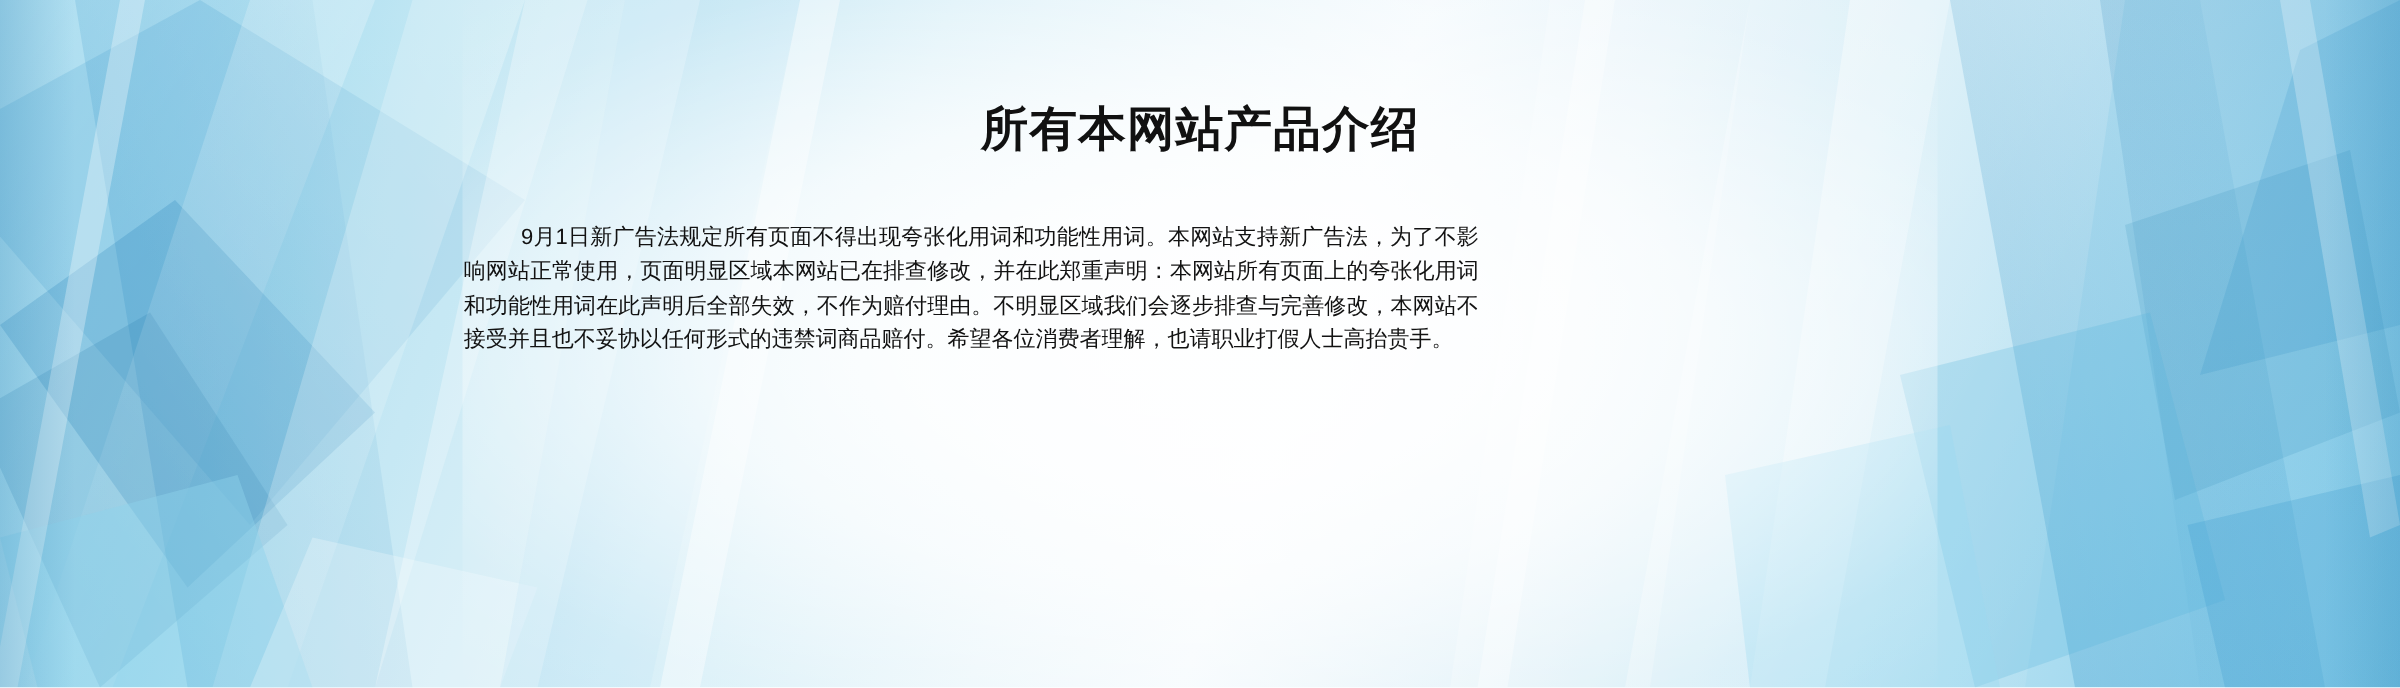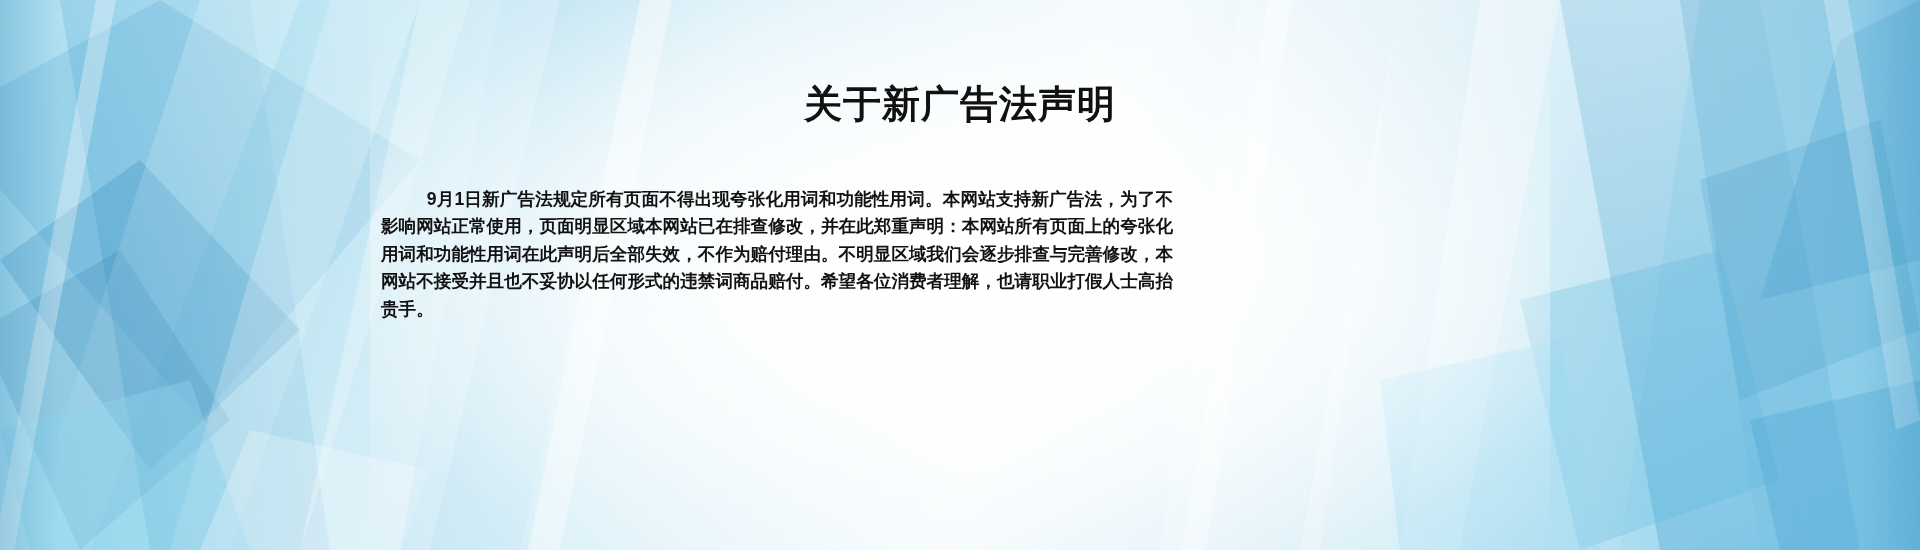--- a/index.html
+++ b/index.html
@@ -83,22 +83,21 @@
     left: 371px;
     width: 812px;
     font-size: 17.6px;
     line-height: 27.4px;
     color: #121212;
     text-align: justify;
     text-justify: inter-ideograph;
   }
 
   .para {
-    margin: 10px;
-    font-weight: bold;
+    margin: 0;
   }
   .para.indent {
     text-indent: 2.6em;
   }
 
   
   .edge-l, .edge-r {
     position: absolute;
     top: 0;
     bottom: 0;
@@ -162,19 +161,19 @@
     <polygon points="96,0 116,0 14,550 -6,550" fill="#ffffff" opacity="0.30"></polygon>
     <polygon points="1824,0 1848,0 1920,420 1896,430" fill="#ffffff" opacity="0.25"></polygon>
   </svg>
 
   <div class="edge-l"></div>
   <div class="edge-r"></div>
 
   <div class="glow"></div>
 
   <div class="content">
-    <div class="title">关于新广告法声明</div>
+    <div class="title">所有本网站产品介绍</div>
 
     <div class="body-text">
       <p class="para indent">9月1日新广告法规定所有页面不得出现夸张化用词和功能性用词。本网站支持新广告法，为了不影响网站正常使用，页面明显区域本网站已在排查修改，并在此郑重声明：本网站所有页面上的夸张化用词和功能性用词在此声明后全部失效，不作为赔付理由。不明显区域我们会逐步排查与完善修改，本网站不接受并且也不妥协以任何形式的违禁词商品赔付。希望各位消费者理解，也请职业打假人士高抬贵手。</p>
     </div>
   </div>
 </div>
 
 </body></html>

